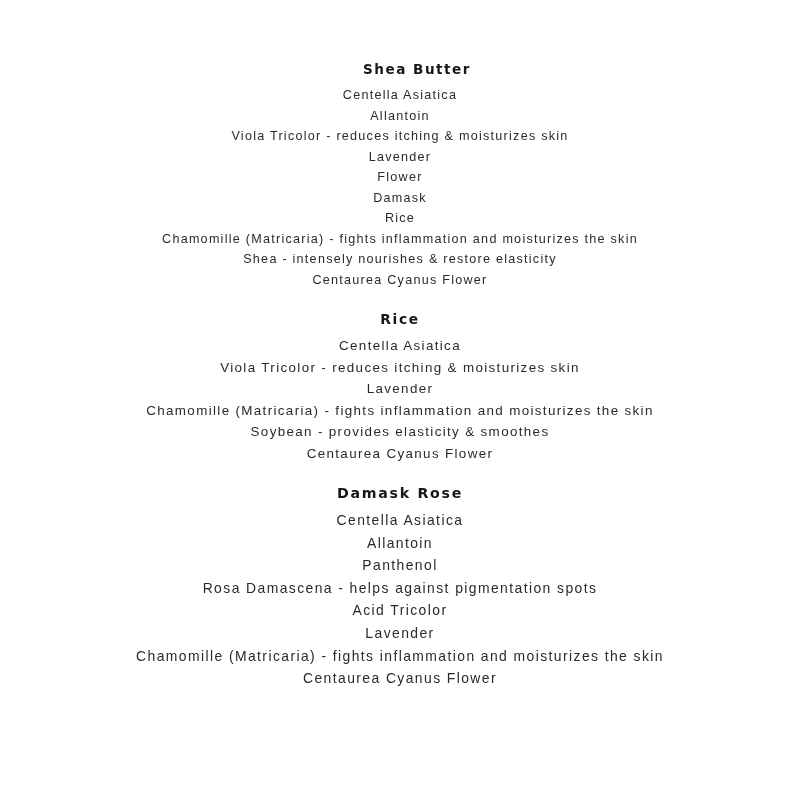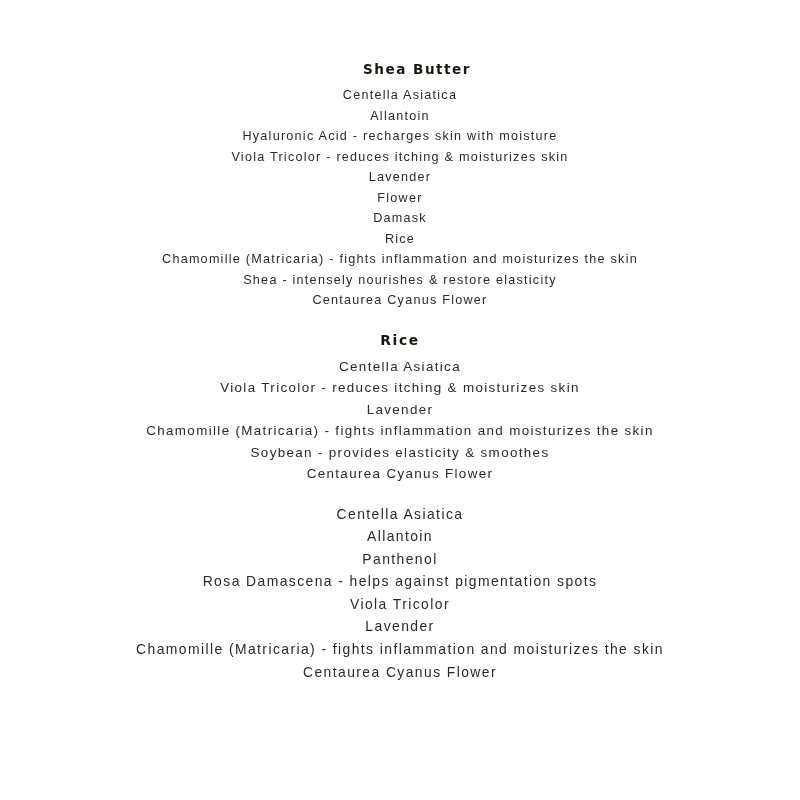--- a/index.html
+++ b/index.html
@@ -89,21 +89,20 @@
 </head>
 <body>
 
 <div class="page">
 
   <section class="section sec-shea">
     <h2 class="section-heading">Shea Butter</h2>
     <ul class="ingredient-list">
       <li class="ingredient-item">Centella Asiatica</li>
       <li class="ingredient-item">Allantoin</li>
-      <li class="ingredient-item">Hyaluronic Acid - recharges skin with moisture</li>
       <li class="ingredient-item">Viola Tricolor - reduces itching &amp; moisturizes skin</li>
       <li class="ingredient-item">Lavender</li>
       <li class="ingredient-item">Flower</li>
       <li class="ingredient-item">Damask</li>
       <li class="ingredient-item">Rice</li>
       <li class="ingredient-item">Chamomille (Matricaria) - fights inflammation and moisturizes the skin</li>
       <li class="ingredient-item">Shea - intensely nourishes &amp; restore elasticity</li>
       <li class="ingredient-item">Centaurea Cyanus Flower</li>
     </ul>
   </section>
@@ -114,25 +113,26 @@
       <li class="ingredient-item">Centella Asiatica</li>
       <li class="ingredient-item">Viola Tricolor - reduces itching &amp; moisturizes skin</li>
       <li class="ingredient-item">Lavender</li>
       <li class="ingredient-item">Chamomille (Matricaria) - fights inflammation and moisturizes the skin</li>
       <li class="ingredient-item">Soybean - provides elasticity &amp; smoothes</li>
       <li class="ingredient-item">Centaurea Cyanus Flower</li>
     </ul>
   </section>
 
   <section class="section sec-rose">
+    <h2 class="section-heading">Damask Rose</h2>
     <ul class="ingredient-list">
       <li class="ingredient-item">Centella Asiatica</li>
       <li class="ingredient-item">Allantoin</li>
       <li class="ingredient-item">Panthenol</li>
       <li class="ingredient-item">Rosa Damascena - helps against pigmentation spots</li>
-      <li class="ingredient-item">Viola Tricolor</li>
+      <li class="ingredient-item">Acid Tricolor</li>
       <li class="ingredient-item">Lavender</li>
       <li class="ingredient-item">Chamomille (Matricaria) - fights inflammation and moisturizes the skin</li>
       <li class="ingredient-item">Centaurea Cyanus Flower</li>
     </ul>
   </section>
 
 </div>
 
 </body></html>

